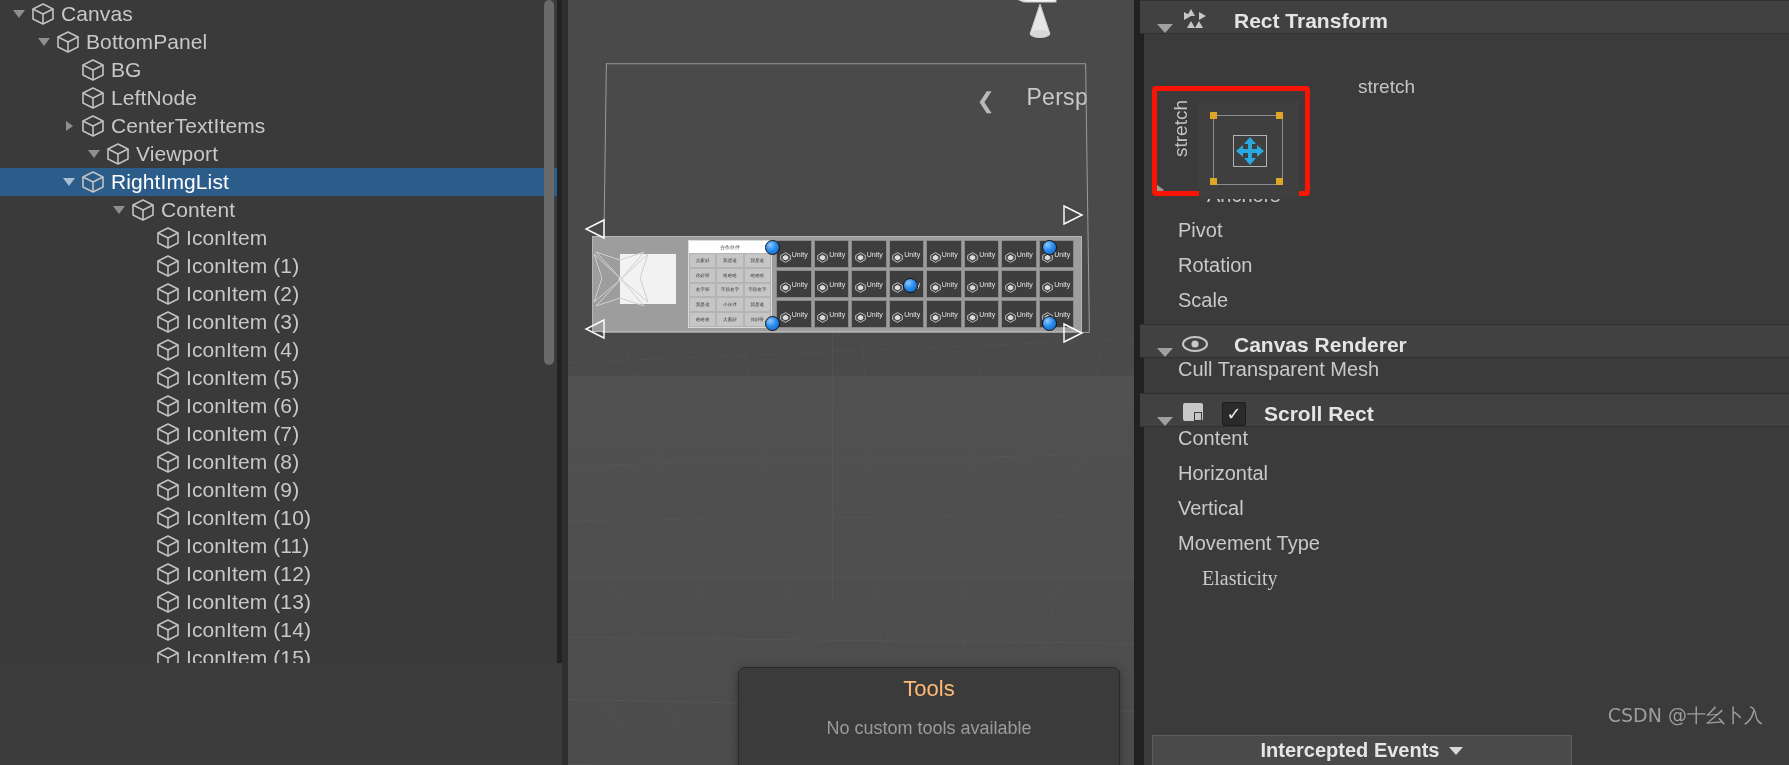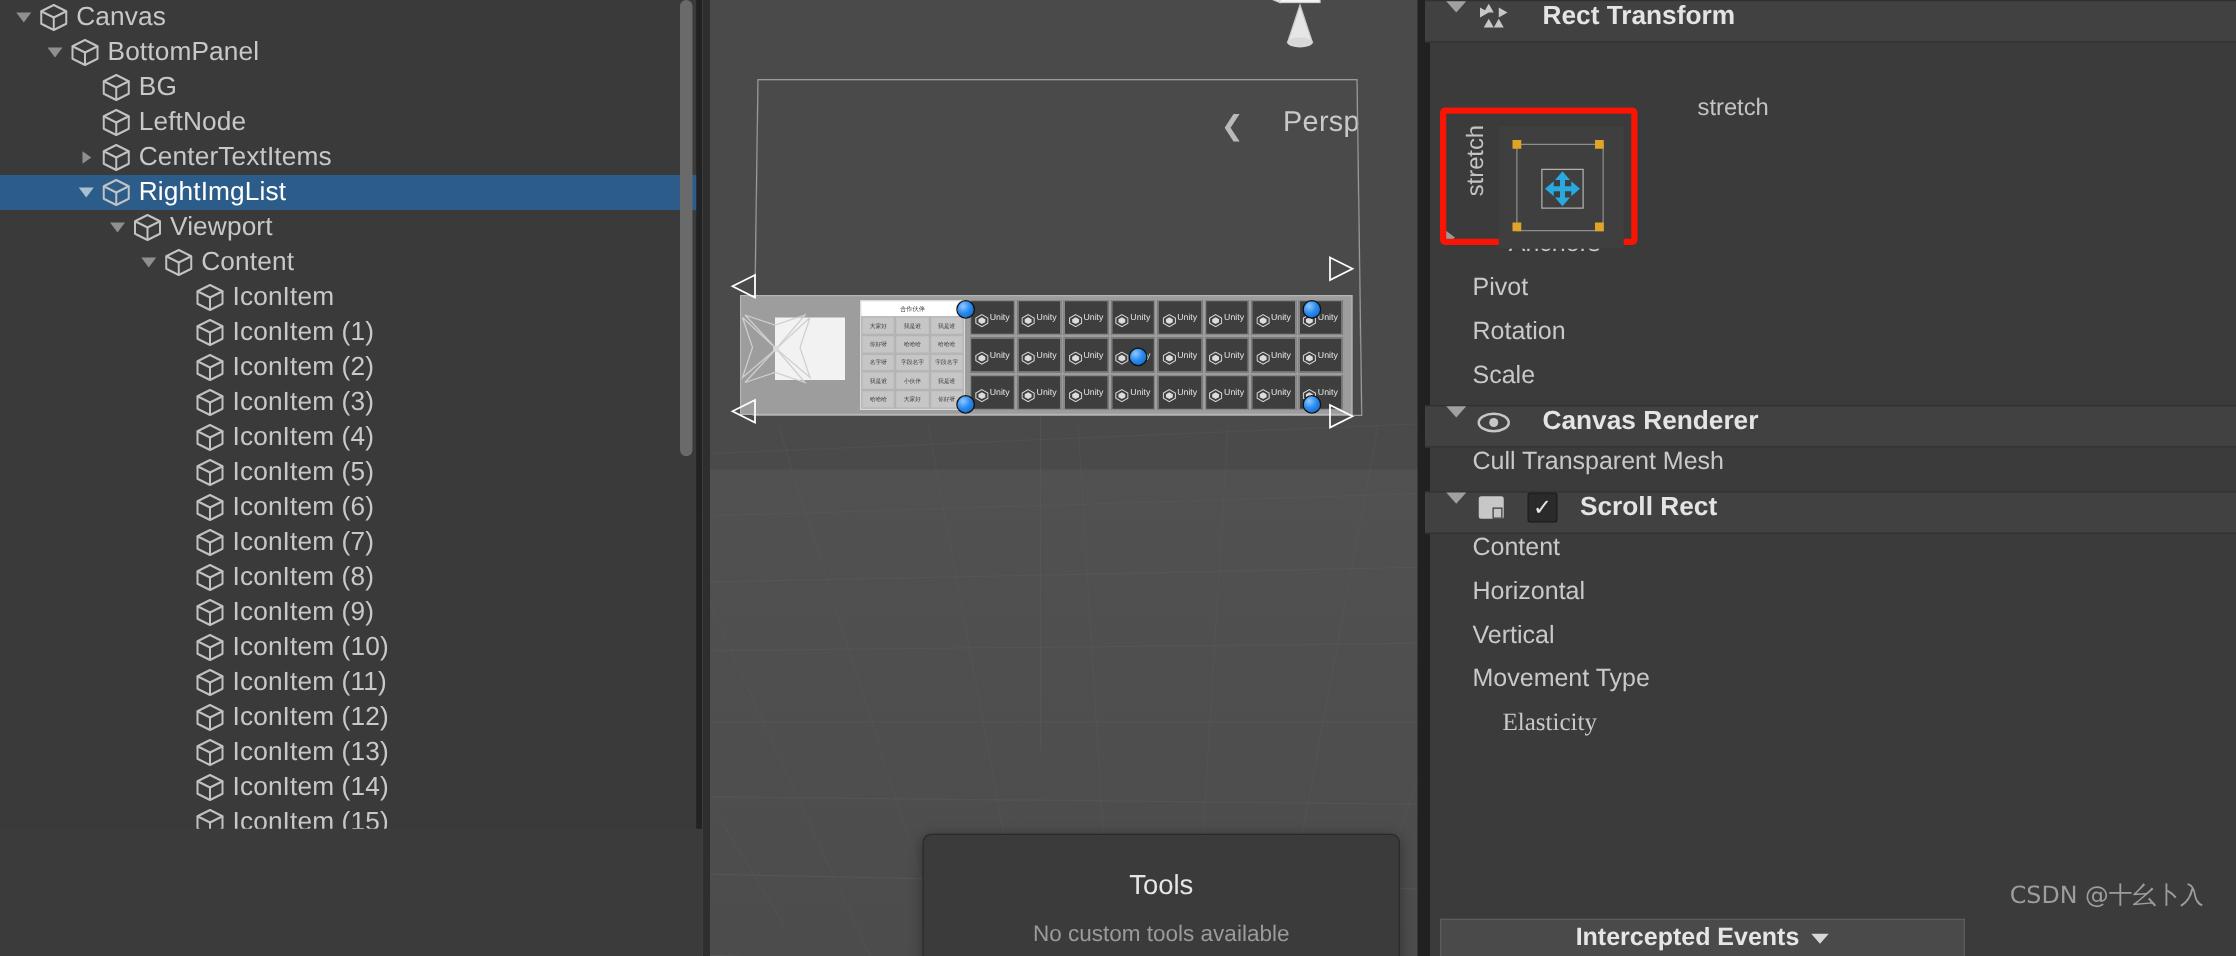--- a/index.html
+++ b/index.html
@@ -160,41 +160,41 @@
   
   #tools-panel {
     position: absolute; left: 176px; bottom: -20px;
     width: 382px; height: 118px;
     background: #3b3b3b;
     border: 1px solid #2a2a2a;
     border-radius: 7px;
     box-shadow: 0 2px 10px rgba(0,0,0,.35);
     text-align: center;
   }
-  #tools-title { margin-top: 27px; color: #e5e5e5; font-size: 22px; }
+  #tools-title { margin-top: 8px; color: #fdba74; font-size: 22px; }
   #tools-empty { margin-top: 16px; color: #9b9b9b; font-size: 18px; }
 
   #scene-divider-left { position: absolute; left: 0; top: 0; width: 6px; height: 765px; background: #2e2e2e; }
   #scene-divider-right { position: absolute; right: 0; top: 0; width: 6px; height: 765px; background: #212121; }
 
   
   #inspector {
     position: relative;
     width: 649px; height: 765px;
     flex: 1 1 auto;
     background: #3b3b3b;
     overflow: hidden;
   }
   .comp-header {
     position: relative;
     height: 34px;
     background: #414141;
     border-top: 1px solid #303030;
     border-bottom: 1px solid #303030;
-    display: flex; align-items: flex-start;
+    display: flex; align-items: flex-end;
     padding-left: 12px;
   }
   .comp-header .fold {
     width: 26px; display: flex; align-items: center; justify-content: center;
   }
   .comp-header .fold i {
     display: block; width: 0; height: 0;
     border-left: 8px solid transparent; border-right: 8px solid transparent;
     border-top: 9px solid #a0a0a0;
   }
@@ -339,47 +339,47 @@
           </span>
           <span class="cube-icon"><svg width="26" height="26" viewBox="0 0 26 26">
               <g fill="none" stroke="#c2c2c2" stroke-width="1.6" stroke-linejoin="round">
                 <polygon points="13,3 23,8 13,13 3,8"></polygon>
                 <polyline points="3,8 3,18 13,23 23,18 23,8"></polyline>
                 <line x1="13" y1="13" x2="13" y2="23"></line>
               </g>
             </svg></span>
           <span class="node-label">CenterTextItems</span>
         </div>
+        <div class="tree-row">
+          <span class="indent" style="width: 83px;"></span>
+          <span class="foldout open">
+            <i></i>
+          </span>
+          <span class="cube-icon"><svg width="26" height="26" viewBox="0 0 26 26">
+              <g fill="none" stroke="#c2c2c2" stroke-width="1.6" stroke-linejoin="round">
+                <polygon points="13,3 23,8 13,13 3,8"></polygon>
+                <polyline points="3,8 3,18 13,23 23,18 23,8"></polyline>
+                <line x1="13" y1="13" x2="13" y2="23"></line>
+              </g>
+            </svg></span>
+          <span class="node-label">Viewport</span>
+        </div>
         <div class="tree-row selected">
           <span class="indent" style="width: 58px;"></span>
           <span class="foldout open">
             <i></i>
           </span>
           <span class="cube-icon"><svg width="26" height="26" viewBox="0 0 26 26">
               <g fill="none" stroke="#c2c2c2" stroke-width="1.6" stroke-linejoin="round">
                 <polygon points="13,3 23,8 13,13 3,8"></polygon>
                 <polyline points="3,8 3,18 13,23 23,18 23,8"></polyline>
                 <line x1="13" y1="13" x2="13" y2="23"></line>
               </g>
             </svg></span>
           <span class="node-label">RightImgList</span>
-        </div>
-        <div class="tree-row">
-          <span class="indent" style="width: 83px;"></span>
-          <span class="foldout open">
-            <i></i>
-          </span>
-          <span class="cube-icon"><svg width="26" height="26" viewBox="0 0 26 26">
-              <g fill="none" stroke="#c2c2c2" stroke-width="1.6" stroke-linejoin="round">
-                <polygon points="13,3 23,8 13,13 3,8"></polygon>
-                <polyline points="3,8 3,18 13,23 23,18 23,8"></polyline>
-                <line x1="13" y1="13" x2="13" y2="23"></line>
-              </g>
-            </svg></span>
-          <span class="node-label">Viewport</span>
         </div>
         <div class="tree-row">
           <span class="indent" style="width: 108px;"></span>
           <span class="foldout open">
             <i></i>
           </span>
           <span class="cube-icon"><svg width="26" height="26" viewBox="0 0 26 26">
               <g fill="none" stroke="#c2c2c2" stroke-width="1.6" stroke-linejoin="round">
                 <polygon points="13,3 23,8 13,13 3,8"></polygon>
                 <polyline points="3,8 3,18 13,23 23,18 23,8"></polyline>

